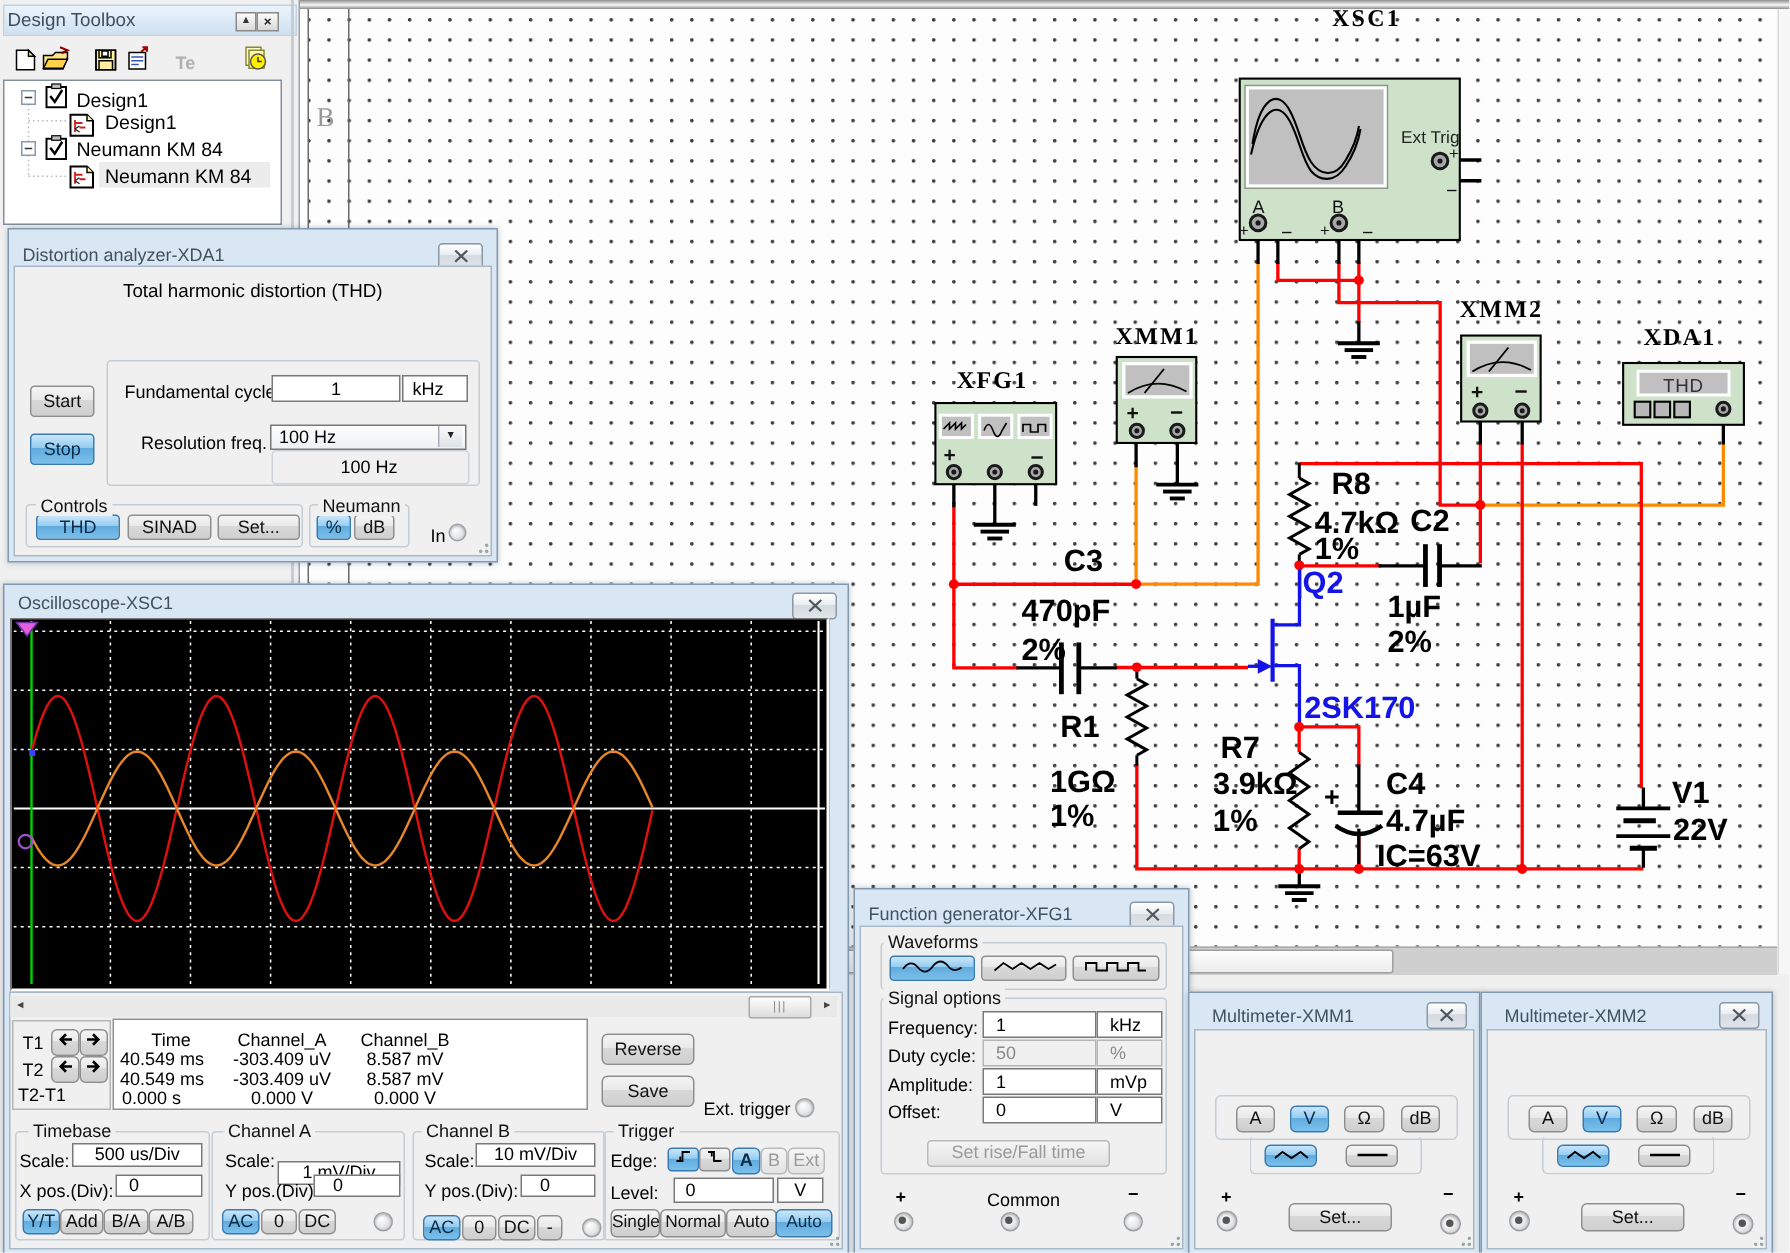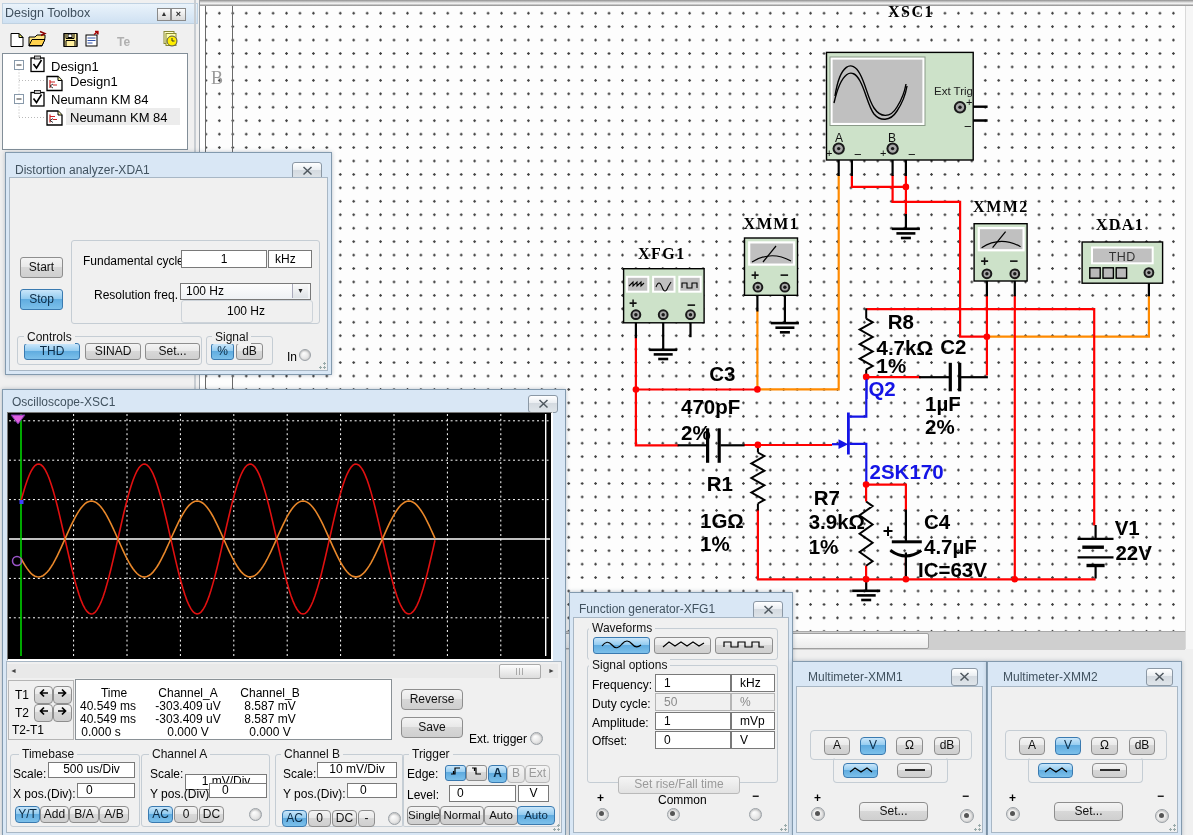--- a/index.html
+++ b/index.html
@@ -295,37 +295,38 @@
  <div class="lbl" style="left:70px;top:110px;font-size:13px;">Neumann KM 84</div>
  <div class="abs" style="left:194px;top:0;width:2px;height:390px;background:#c8cdd2;"></div>
 </div>
 
 <div class="win" style="left:5px;top:152px;width:325px;height:221px;">
  <div class="wtitle" style="top:10px;">Distortion analyzer-XDA1</div>
  <div class="closebtn" style="right:9px;top:9px;"><svg width="11" height="10" style="margin-top:3px;">
         <path d="M1.5,1 L9.5,8.5 M9.5,1 L1.5,8.5" stroke="#4f585f" stroke-width="1.5" fill="none"></path>
       </svg></div>
  <div class="client" style="top:24px;">
+  <div class="lbl" style="left:0;right:0;top:9px;text-align:center;font-size:12.5px;">Total harmonic distortion (THD)</div>
   <div class="btn" style="left:10px;top:79px;width:41px;height:19px;line-height:18px;">Start</div>
   <div class="btnb" style="left:10px;top:111px;width:41px;height:19px;line-height:18px;">Stop</div>
   <div class="grp" style="left:61px;top:62px;width:247px;height:82px;"></div>
   <div class="lbl" style="left:73px;top:76px;">Fundamental cycle.</div>
   <div class="inp" style="left:171px;top:72px;width:84px;height:16px;text-align:center;line-height:16px;">1</div>
   <div class="inp" style="left:258px;top:72px;width:42px;height:16px;line-height:16px;"><span style="padding-left:6px;">kHz</span></div>
   <div class="lbl" style="left:84px;top:110px;">Resolution freq.</div>
   <div class="inp" style="left:170px;top:105px;width:129px;height:15px;line-height:15px;background:linear-gradient(#fdfdfd,#eef1f4);"><span style="padding-left:5px;">100 Hz</span>
     <span style="position:absolute;right:2px;top:0px;width:15px;height:14px;background:linear-gradient(#fafafa,#dfe3e7);border-left:1px solid #aab;font-size:7px;text-align:center;line-height:14px;color:#222;">▼</span></div>
   <div class="grp" style="left:171px;top:122px;width:130px;height:21px;border-color:#cdd3d9;"></div>
   <div class="lbl" style="left:171px;top:126px;width:130px;text-align:center;">100 Hz</div>
   <div class="glab" style="left:14px;top:152px;">Controls</div>
   <div class="grp" style="left:7px;top:158px;width:183px;height:27px;"></div>
   <div class="btnb" style="left:14px;top:165px;width:54px;height:15px;line-height:14px;">THD</div>
   <div class="btn" style="left:75px;top:165px;width:54px;height:15px;line-height:14px;">SINAD</div>
   <div class="btn" style="left:135px;top:165px;width:53px;height:15px;line-height:14px;">Set...</div>
-  <div class="glab" style="left:202px;top:152px;">Signal</div>
+  <div class="glab" style="left:202px;top:152px;">Neumann</div>
   <div class="grp" style="left:196px;top:158px;width:65px;height:27px;"></div>
   <div class="btnb" style="left:201px;top:165px;width:21px;height:15px;line-height:14px;">%</div>
   <div class="btn" style="left:226px;top:165px;width:25px;height:15px;line-height:14px;">dB</div>
   <div class="lbl" style="left:277px;top:172px;">In</div>
   <div class="radio" style="left:289px;top:171px;width:10px;height:10px;"></div>
   <div class="grip" style="right:1px;bottom:1px;"></div>
  </div>
 </div>
 
 <div class="win" style="left:2px;top:389px;width:562px;height:446px;">
@@ -464,21 +465,21 @@
   <div class="inp" style="left:157px;top:56px;width:42px;height:16px;line-height:16px;text-indent:8px;">kHz</div>
   <div class="lbl" style="left:18px;top:79px;">Duty cycle:</div>
   <div class="inpd" style="left:81px;top:75px;width:74px;height:16px;line-height:16px;text-indent:8px;">50</div>
   <div class="inpd" style="left:157px;top:75px;width:42px;height:16px;line-height:16px;text-indent:8px;">%</div>
   <div class="lbl" style="left:18px;top:98px;">Amplitude:</div>
   <div class="inp" style="left:81px;top:94px;width:74px;height:16px;line-height:16px;text-indent:8px;">1</div>
   <div class="inp" style="left:157px;top:94px;width:42px;height:16px;line-height:16px;text-indent:8px;">mVp</div>
   <div class="lbl" style="left:18px;top:116px;">Offset:</div>
   <div class="inp" style="left:81px;top:113px;width:74px;height:16px;line-height:16px;text-indent:8px;">0</div>
   <div class="inp" style="left:157px;top:113px;width:42px;height:16px;line-height:16px;text-indent:8px;">V</div>
-  <div class="btnd" style="left:44px;top:142px;width:120px;height:16px;line-height:15px;margin-top:16px;">Set rise/Fall time</div>
+  <div class="btnd" style="left:44px;top:142px;width:120px;height:16px;line-height:15px;">Set rise/Fall time</div>
   <div class="lbl" style="left:23px;top:173px;font-weight:bold;">+</div>
   <div class="lbl" style="left:84px;top:175px;">Common</div>
   <div class="lbl" style="left:178px;top:171px;font-weight:bold;">−</div>
   <div class="radio" style="left:22px;top:190px;width:11px;height:11px;"></div>
   <div class="abs" style="left:25px;top:193px;width:5px;height:5px;border-radius:50%;background:#555;"></div>
   <div class="radio" style="left:93px;top:190px;width:11px;height:11px;"></div>
   <div class="abs" style="left:96px;top:193px;width:5px;height:5px;border-radius:50%;background:#555;"></div>
   <div class="radio" style="left:175px;top:190px;width:11px;height:11px;"></div>
   <div class="grip" style="right:1px;bottom:1px;"></div>
  </div>

